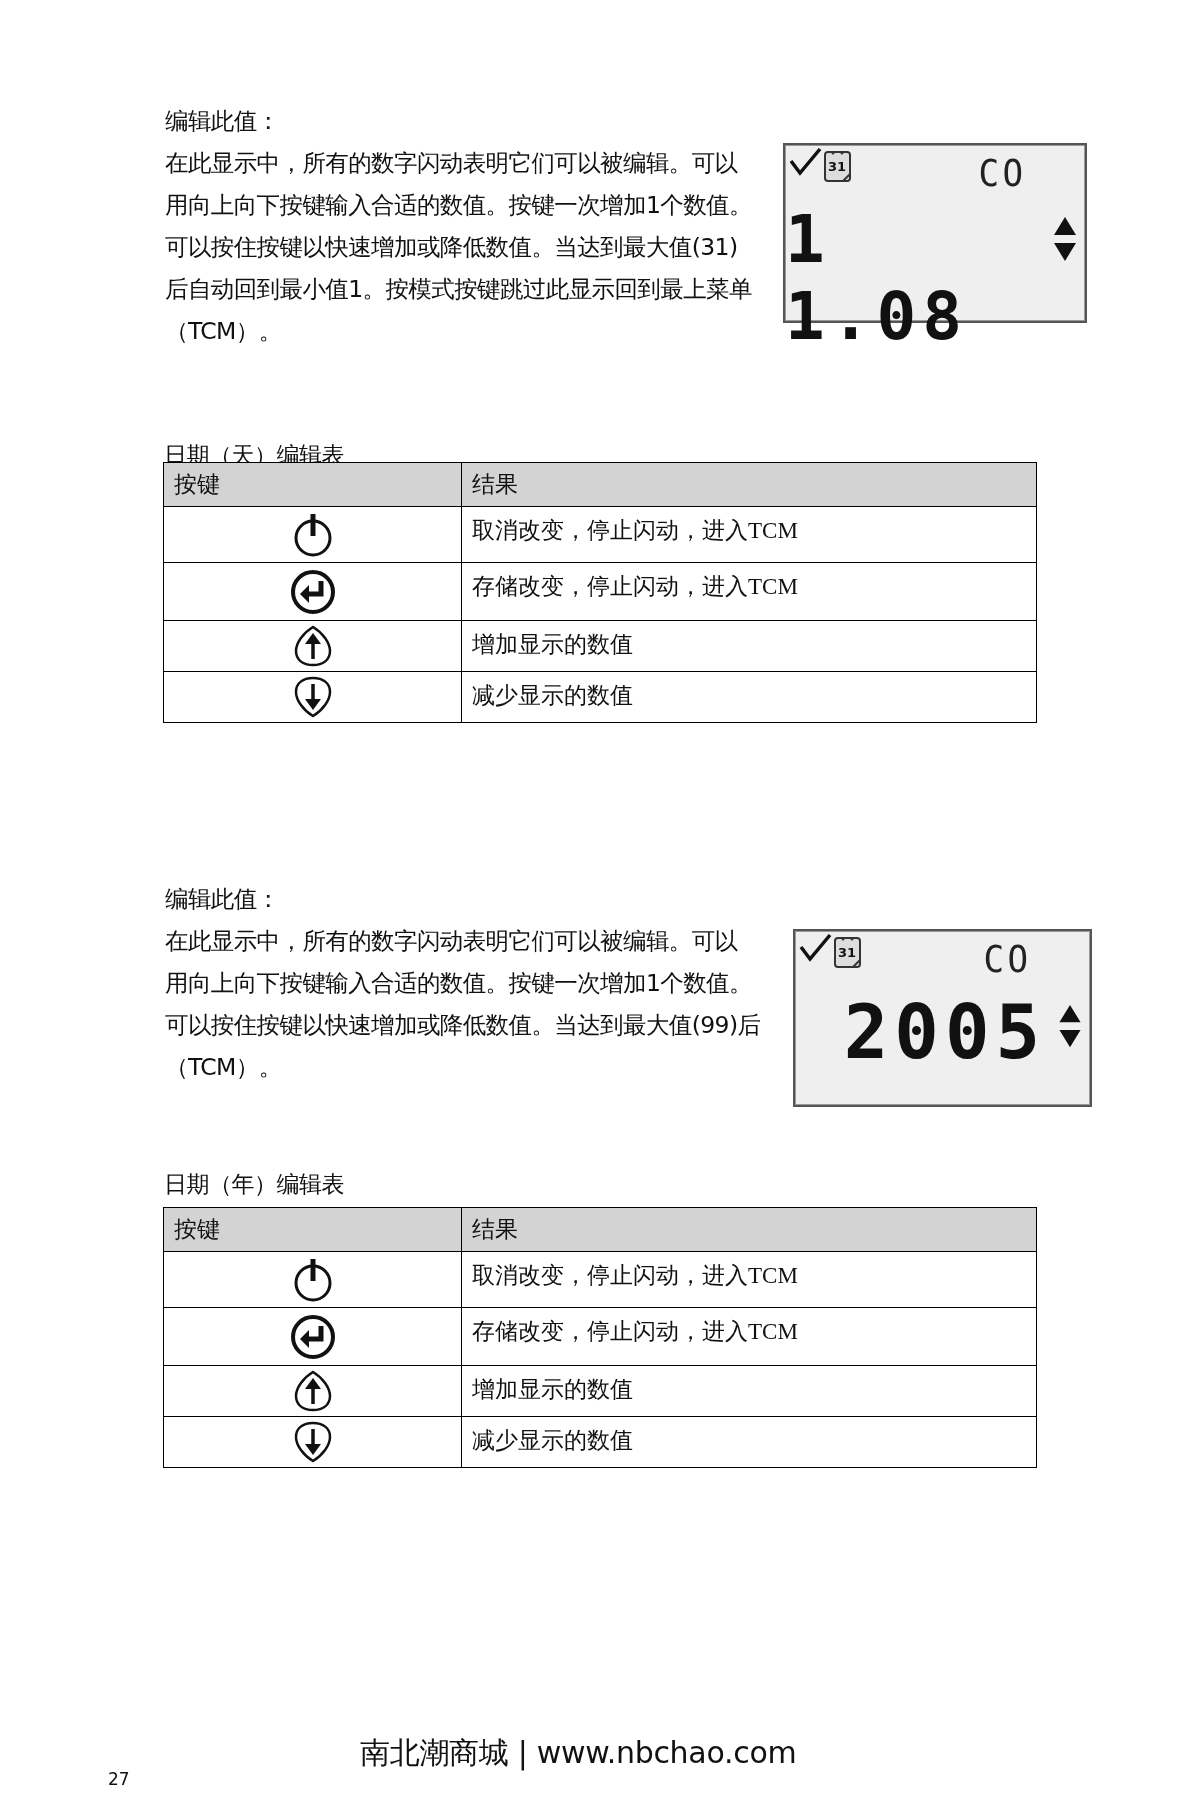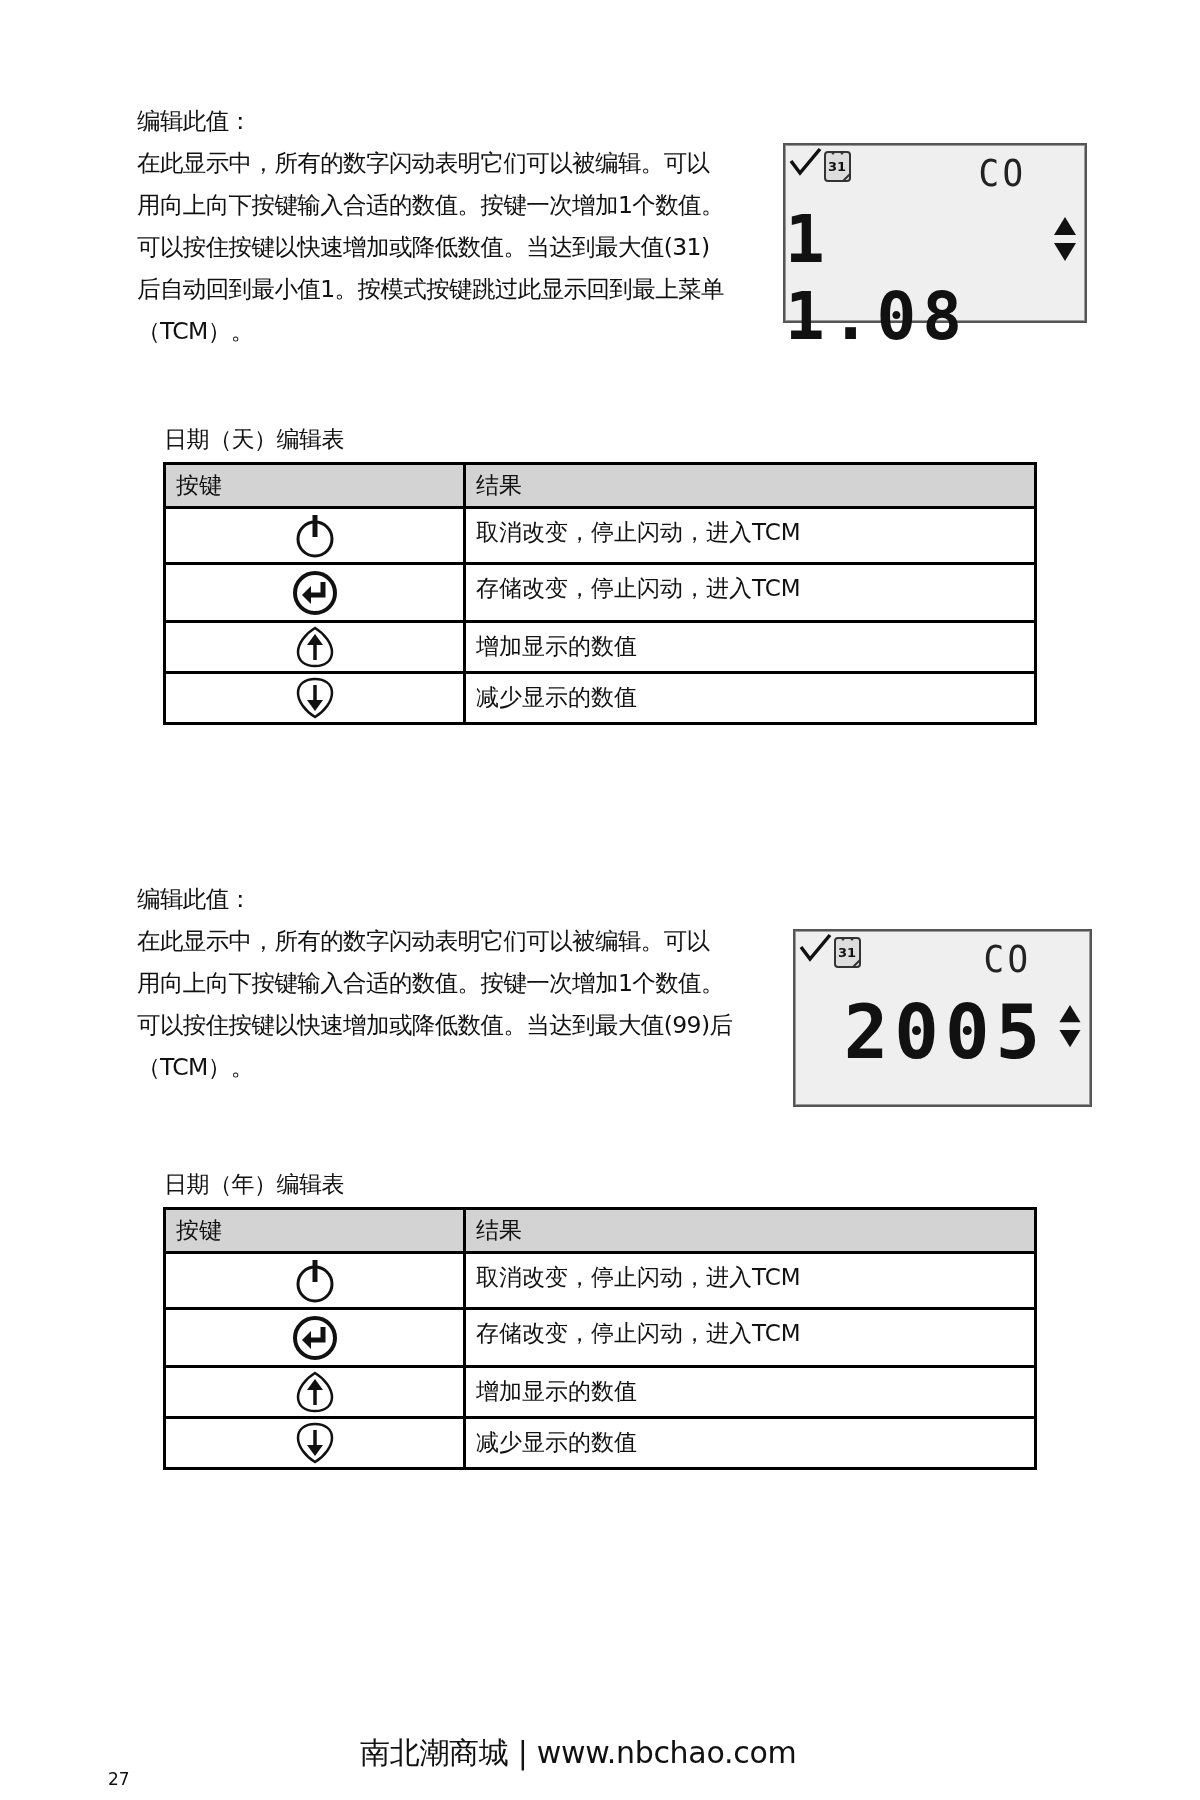--- a/index.html
+++ b/index.html
@@ -1,30 +1,30 @@
 <!DOCTYPE html>
 <html><head>
 <meta charset="utf-8">
 <style>
   html, body { margin:0; padding:0; background:#ffffff; }
   body { width:1200px; height:1800px; position:relative; overflow:hidden;
          font-family:"DejaVu Sans","Liberation Sans",sans-serif; color:#111; }
   .para { position:absolute; left:137px; font-size:23.5px; line-height:42px; letter-spacing:-0.6px; white-space:nowrap; }
-  .para div { height:42px; }
+  .para div { height:42px;margin-left:28px; }
   .lcd { position:absolute; background:#efefef; border:2px solid #555; box-shadow:inset 0 0 0 1px #999; }
   .lcd .check { position:absolute; left:4px; top:2px; }
   .lcd .cal { position:absolute; left:38px; top:4px; width:30px; height:34px; }
   .lcd .gas { position:absolute; right:58px; top:6px; font-family:"DejaVu Sans Mono","Liberation Mono",monospace;
               font-size:38px; letter-spacing:4px; color:#222; transform:scaleX(0.9); transform-origin:right; }
   .lcd .value { position:absolute; right:44px; font-family:"DejaVu Sans Mono","Liberation Mono",monospace;
                 font-weight:bold; color:#111; letter-spacing:6px; }
   .lcd .updown { position:absolute; right:8px; width:24px; }
   .tbl-title { position:absolute; left:164px; font-size:23px; letter-spacing:-0.5px; }
   table.keys { position:absolute; left:163px; width:874px; border-collapse:collapse; }
-  table.keys td, table.keys th { border:3px solid #000000; padding:0; }
+  table.keys td, table.keys th { border:1px solid #000000; padding:0;font-family:Liberation Serif, serif; }
   table.keys th { background:#d3d3d3; font-weight:normal; text-align:left; font-size:23px; height:38px; padding-left:10px; }
   table.keys td.key { width:297px; text-align:center; }
   table.keys td.res { font-size:23px; padding-left:10px; vertical-align:top; padding-top:8px; }
   table.keys svg { display:block; margin:0 auto; }
   .footer-num { position:absolute; left:108px; top:1726px; font-size:17px;margin-top:43px; }
   .footer { position:absolute; left:360px; top:1733px; font-size:30px; letter-spacing:-0.3px; }
 </style>
 </head>
 <body>
 
@@ -49,21 +49,21 @@
     <text x="14" y="22" font-size="13" font-weight="bold" text-anchor="middle" fill="#111" font-family="DejaVu Sans, sans-serif">31</text>
   </svg>
   <div class="gas">CO</div>
   <div class="value" style="top:56px; font-size:66px;">1 1.08</div>
   <svg class="updown" style="top:70px;" height="50" viewBox="0 0 24 50">
     <polygon points="12,2 23,20 1,20" fill="#111"></polygon>
     <polygon points="1,28 23,28 12,46" fill="#111"></polygon>
   </svg>
 </div>
 
-<div class="tbl-title" style="top:424px;text-align:right;">日期（天）编辑表</div>
+<div class="tbl-title" style="top:440px;text-align:right;">日期（天）编辑表</div>
 
 <table class="keys" style="top:462px;">
   <tbody>
       <tr style="height:44px;">
     <th>按键</th>
     <th>结果</th>
   </tr>
   <tr style="height:56px;">
     <td class="key">
       <svg width="42" height="46" viewBox="0 0 42 46">

